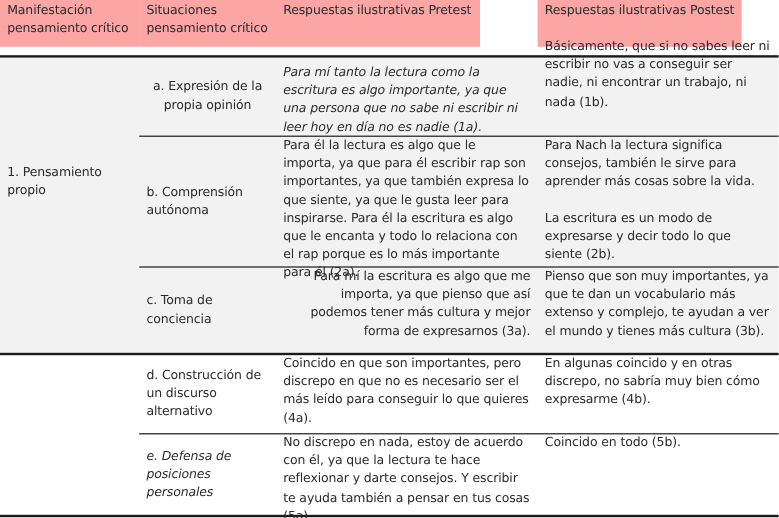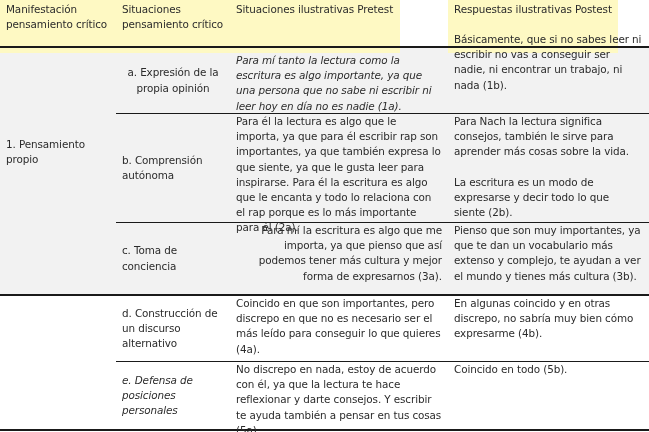--- a/index.html
+++ b/index.html
@@ -1,21 +1,21 @@
 <!DOCTYPE html>
 <html><head>
   <meta charset="utf-8">
   <style>
     html, body { margin: 0; padding: 0; background: #ffffff; }
     body { width: 649px; height: 432px; overflow: hidden; position: relative;
            font-family: "DejaVu Sans", sans-serif; color: #2b2b2b; }
     .tbl { position: absolute; left: 0; top: 0; width: 649px; height: 432px; }
     .cell { position: absolute; box-sizing: border-box; font-size: 10.4px; line-height: 15.2px;
             padding: 0 6px 0 6px; letter-spacing: -0.1px; }
-    .hdr { top: 0; height: 53px; padding-top: 2px; background: #fef9c3; }
+    .hdr { top: 0; height: 39px; padding-top: 2px; background: #fca5a5; }
     .vc { display: flex; align-items: center; }
     .bg1 { position: absolute; left: 0; top: 48px; width: 649px; height: 247px; background: #f2f2f2; }
     .bg2 { position: absolute; left: 0; top: 296px; width: 649px; height: 134px; background: #ffffff; }
     .line { position: absolute; background: #1a1a1a; }
     .thick { height: 2px; left: 0; width: 649px; }
     .thin { height: 1px; left: 116px; width: 533px; }
     .c1 { left: 0; width: 116px; }
     .c2 { left: 116px; width: 114px; }
     .c3 { left: 230px; width: 218px; }
     .c4 { left: 448px; width: 201px; }
@@ -24,21 +24,21 @@
   </style>
 </head>
 <body>
 
 <div class="tbl">
   <div class="bg1"></div>
   <div class="bg2"></div>
 
   <div class="cell hdr c1">Manifestación pensamiento crítico</div>
   <div class="cell hdr c2">Situaciones pensamiento crítico</div>
-  <div class="cell hdr c3" style="width:170px;">Situaciones ilustrativas Pretest</div>
+  <div class="cell hdr c3" style="width:170px;">Respuestas ilustrativas Pretest</div>
   <div class="cell hdr c4" style="width:170px;">Respuestas ilustrativas Postest</div>
 
   <div class="line thick" style="top:46px;"></div>
   <div class="line thin" style="top:113px;"></div>
   <div class="line thin" style="top:222px;"></div>
   <div class="line thick" style="top:294px;"></div>
   <div class="line thin" style="top:361px;"></div>
   <div class="line thick" style="top:429px;"></div>
 
   <div class="cell c1 vc" style="top:48px; height:208px;">

